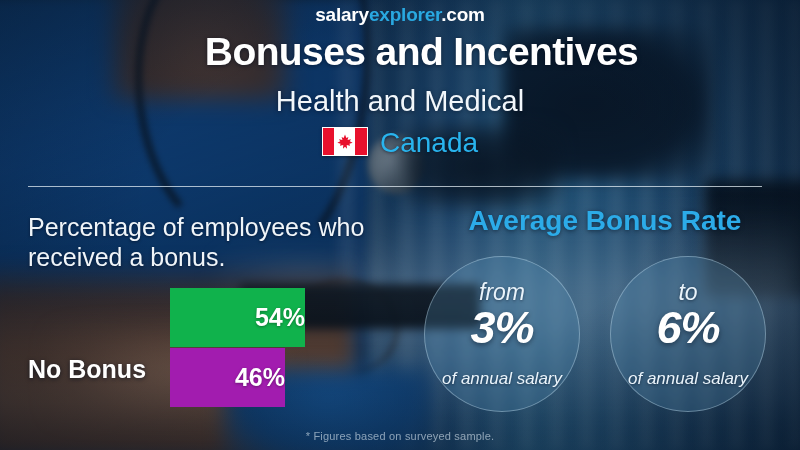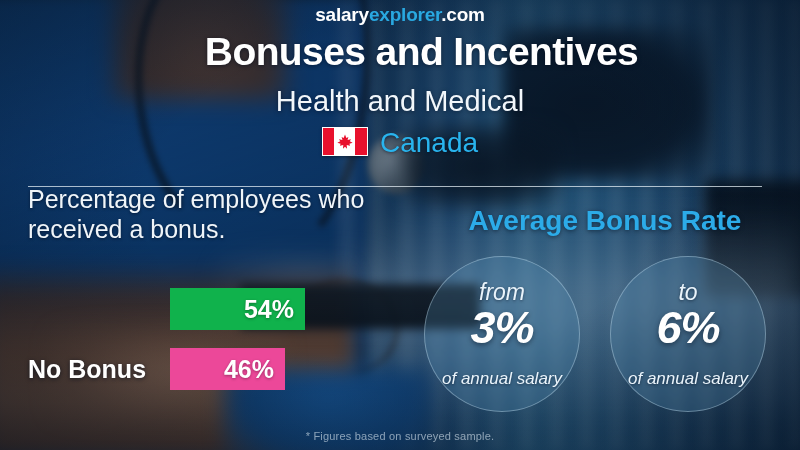--- a/index.html
+++ b/index.html
@@ -201,21 +201,21 @@
     text-shadow:0 1px 3px rgba(0,10,25,.5);
   }
 
   .divider {
     position:absolute; top:186px; left:28px; width:734px; height:1px;
     background:rgba(233,242,248,.72);
   }
 
   
   .lead {
-    position:absolute; top:184px; left:28px; width:420px;
+    position:absolute; top:212px; left:28px; width:420px;
     color:#f0f5f9;
     font-size:25px; font-weight:300;
     line-height:30px;
     text-shadow:0 1px 3px rgba(0,10,25,.55);
   }
 
   .bars { position:absolute; top:288px; left:28px; width:400px; }
   .bar-row {
     position:relative;
     height:42px;
@@ -224,23 +224,22 @@
   .bar-label {
     position:absolute; left:0; top:50%;
     transform:translateY(-50%);
     color:#ffffff;
     font-size:25px; font-weight:bold;
     white-space:nowrap;
     text-shadow:0 1px 4px rgba(0,10,25,.65);
   }
   .bar-track { position:absolute; left:142px; top:0; width:250px; height:42px; }
   .bar-fill {
-    position:absolute; left:0; top:0; height:42px;
+    position:absolute; left:0; top:0; height:59px;
     display:flex; align-items:center; justify-content:flex-end;
-    padding-right:11px;
   }
   .bar-fill.green { background:#10b24c; }
   .bar-fill.red   { background:#d40000; }
   .bar-value {
     color:#ffffff;
     font-size:25px; font-weight:bold;
     text-shadow:0 1px 3px rgba(0,0,0,.35);
   }
 
   
@@ -354,21 +353,21 @@
         <span class="bar-track">
           <span class="bar-fill green" id="fill-bonus" style="width: 135px; background: rgb(16, 178, 76);">
             <span class="bar-value">54%</span>
           </span>
         </span>
       </div>
 
       <div class="bar-row">
         <span class="bar-label">No Bonus</span>
         <span class="bar-track">
-          <span class="bar-fill red" id="fill-nobonus" style="width: 115px; background: #ec4899;">
+          <span class="bar-fill red" id="fill-nobonus" style="width: 115px; background: #a21caf;">
             <span class="bar-value">46%</span>
           </span>
         </span>
       </div>
 
     </div>
 
     <div class="rate-title">Average Bonus Rate</div>
 
     <div class="circles">

